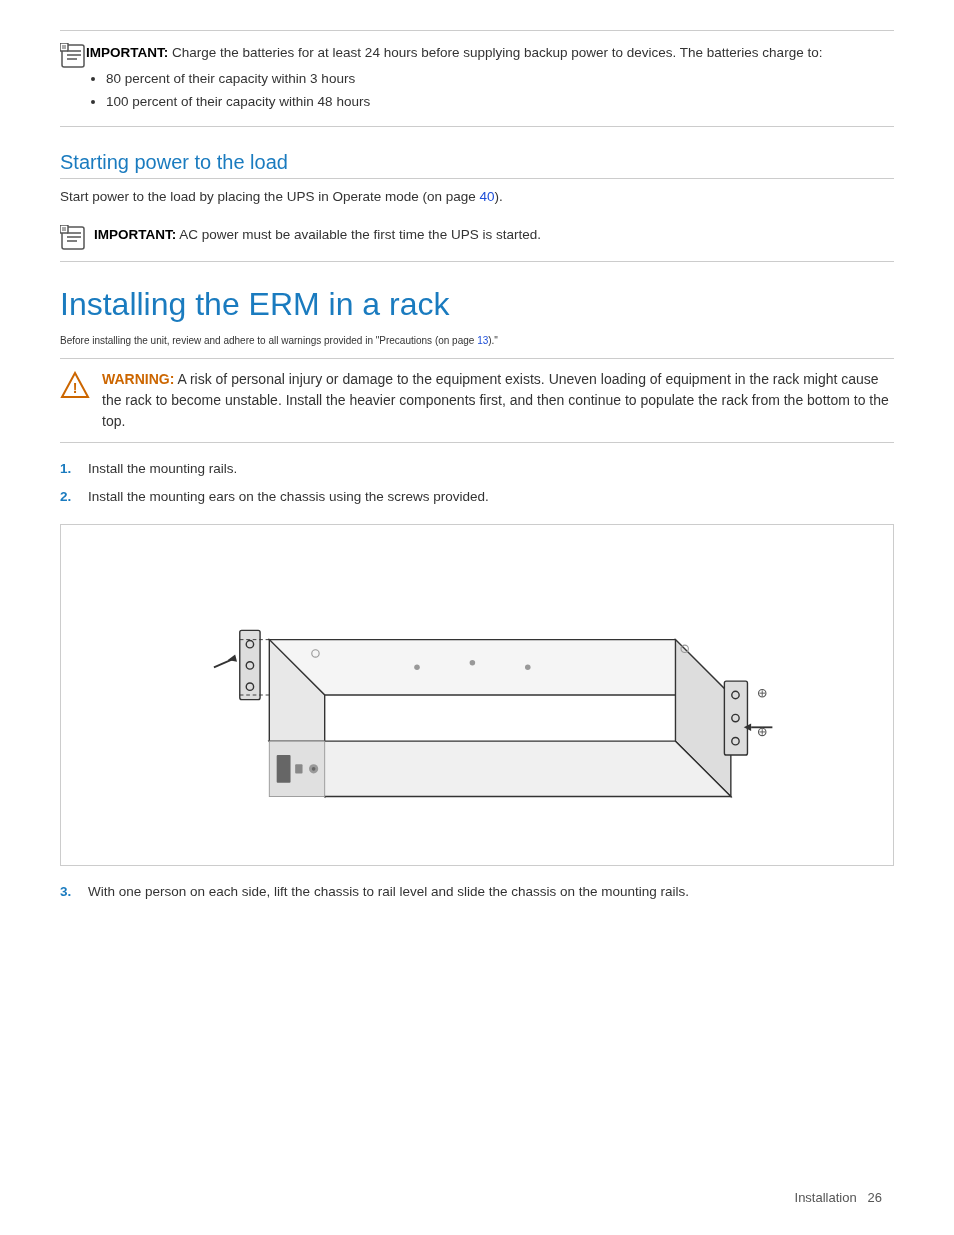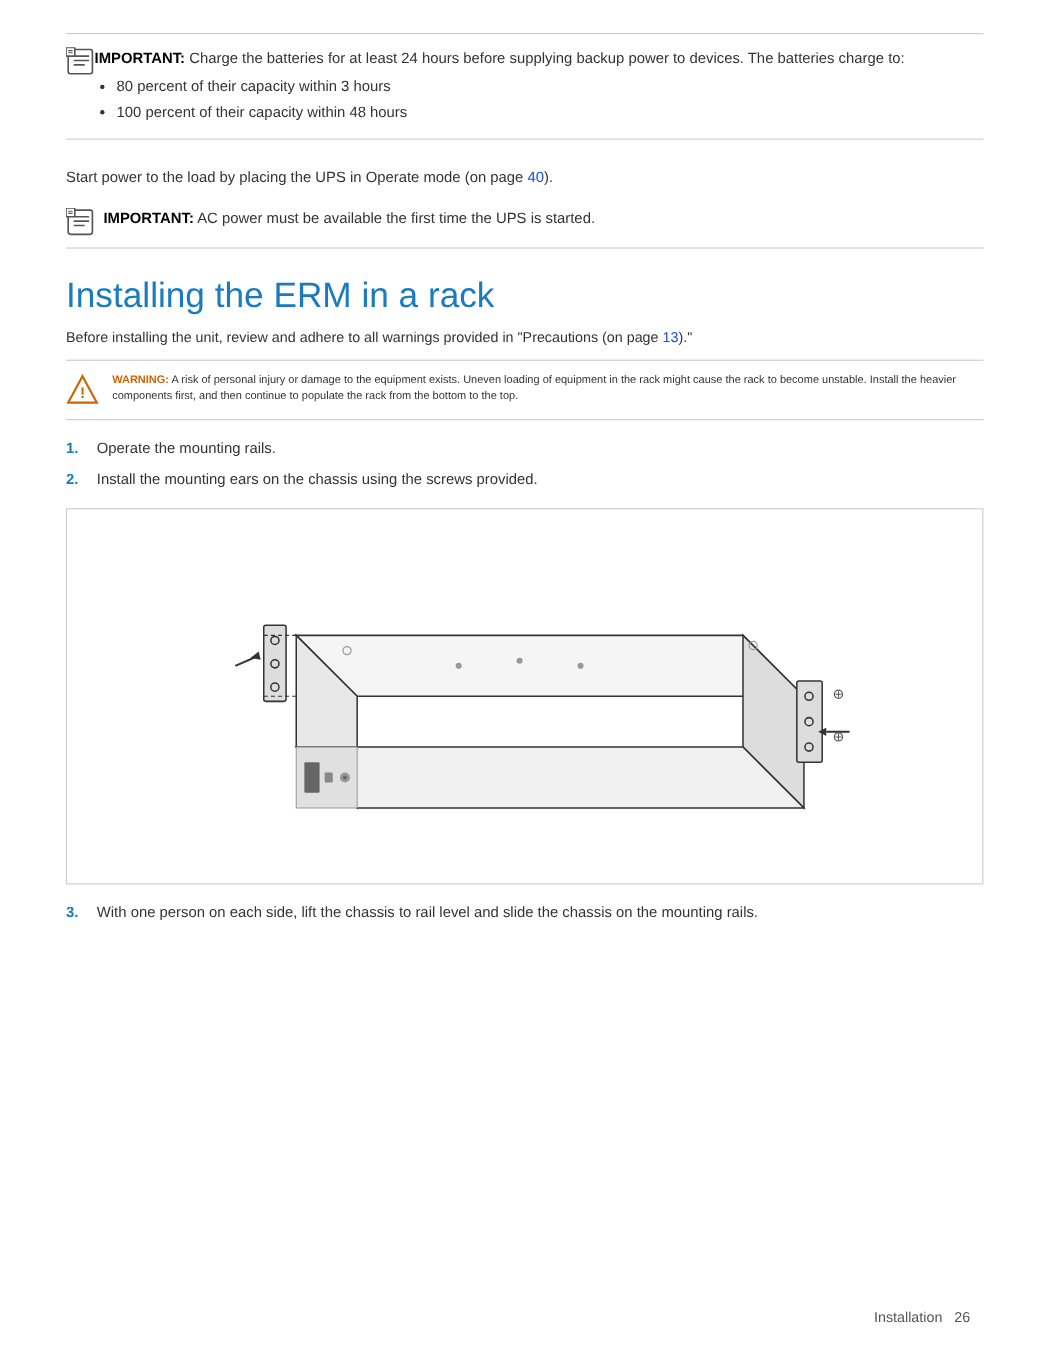--- a/index.html
+++ b/index.html
@@ -74,37 +74,37 @@
     }
 
     .section-title-large {
       font-size: 32px;
       font-weight: normal;
       color: #1a7bbf;
       margin: 20px 0 10px 0;
     }
 
     .precautions-text {
-      font-size: 13px;
+      font-size: 10px;
       line-height: 1.5;
       margin-bottom: 10px;
     }
 
     .warning-box {
       border-top: 1px solid #ccc;
       border-bottom: 1px solid #ccc;
       padding: 10px 0;
       margin-bottom: 16px;
       display: flex;
       align-items: flex-start;
       gap: 12px;
     }
 
     .warning-text {
-      font-size: 10px;
+      font-size: 14px;
       line-height: 1.5;
     }
 
     .warning-text .warn-label {
       font-weight: bold;
       color: #cc6600;
     }
 
     .numbered-list {
       margin-left: 0;
@@ -173,20 +173,21 @@
     <span class="bold-label">IMPORTANT:</span>
     <span>Charge the batteries for at least 24 hours before supplying backup power to devices. The batteries charge to:</span>
     <ul class="bullet-list">
       <li>80 percent of their capacity within 3 hours</li>
       <li>100 percent of their capacity within 48 hours</li>
     </ul>
   </div>
 </div>
 
 <div>
+  <h2 class="section-title-small">Starting power to the load</h2>
   <p class="section-body">
     <span>Start power to the load by placing the UPS in Operate mode (on page </span><a class="inline-link">40</a><span>).</span>
   </p>
   <div class="important-box">
     <div class="note-icon-img">
       <svg viewBox="0 0 28 28" width="28" height="28" xmlns="http://www.w3.org/2000/svg">
         <rect x="2" y="2" width="22" height="22" rx="2" ry="2" fill="none" stroke="#555" stroke-width="1.5"></rect>
         <line x1="7" y1="8" x2="21" y2="8" stroke="#555" stroke-width="1.5"></line>
         <line x1="7" y1="12" x2="21" y2="12" stroke="#555" stroke-width="1.5"></line>
         <line x1="7" y1="16" x2="17" y2="16" stroke="#555" stroke-width="1.5"></line>
@@ -218,21 +219,21 @@
     </div>
     <div class="warning-text">
       <span class="warn-label">WARNING:</span>
       <span>A risk of personal injury or damage to the equipment exists. Uneven loading of equipment in the rack might cause the rack to become unstable. Install the heavier components first, and then continue to populate the rack from the bottom to the top.</span>
     </div>
   </div>
 
   <ol class="numbered-list">
     <li>
       <span class="num-label">1.</span>
-      <span>Operate the mounting rails.</span>
+      <span>Install the mounting rails.</span>
     </li>
     <li>
       <span class="num-label">2.</span>
       <span>Install the mounting ears on the chassis using the screws provided.</span>
     </li>
   </ol>
 
   <div class="diagram-container">
     <svg viewBox="0 0 650 320" width="600" height="300" xmlns="http://www.w3.org/2000/svg">
 

